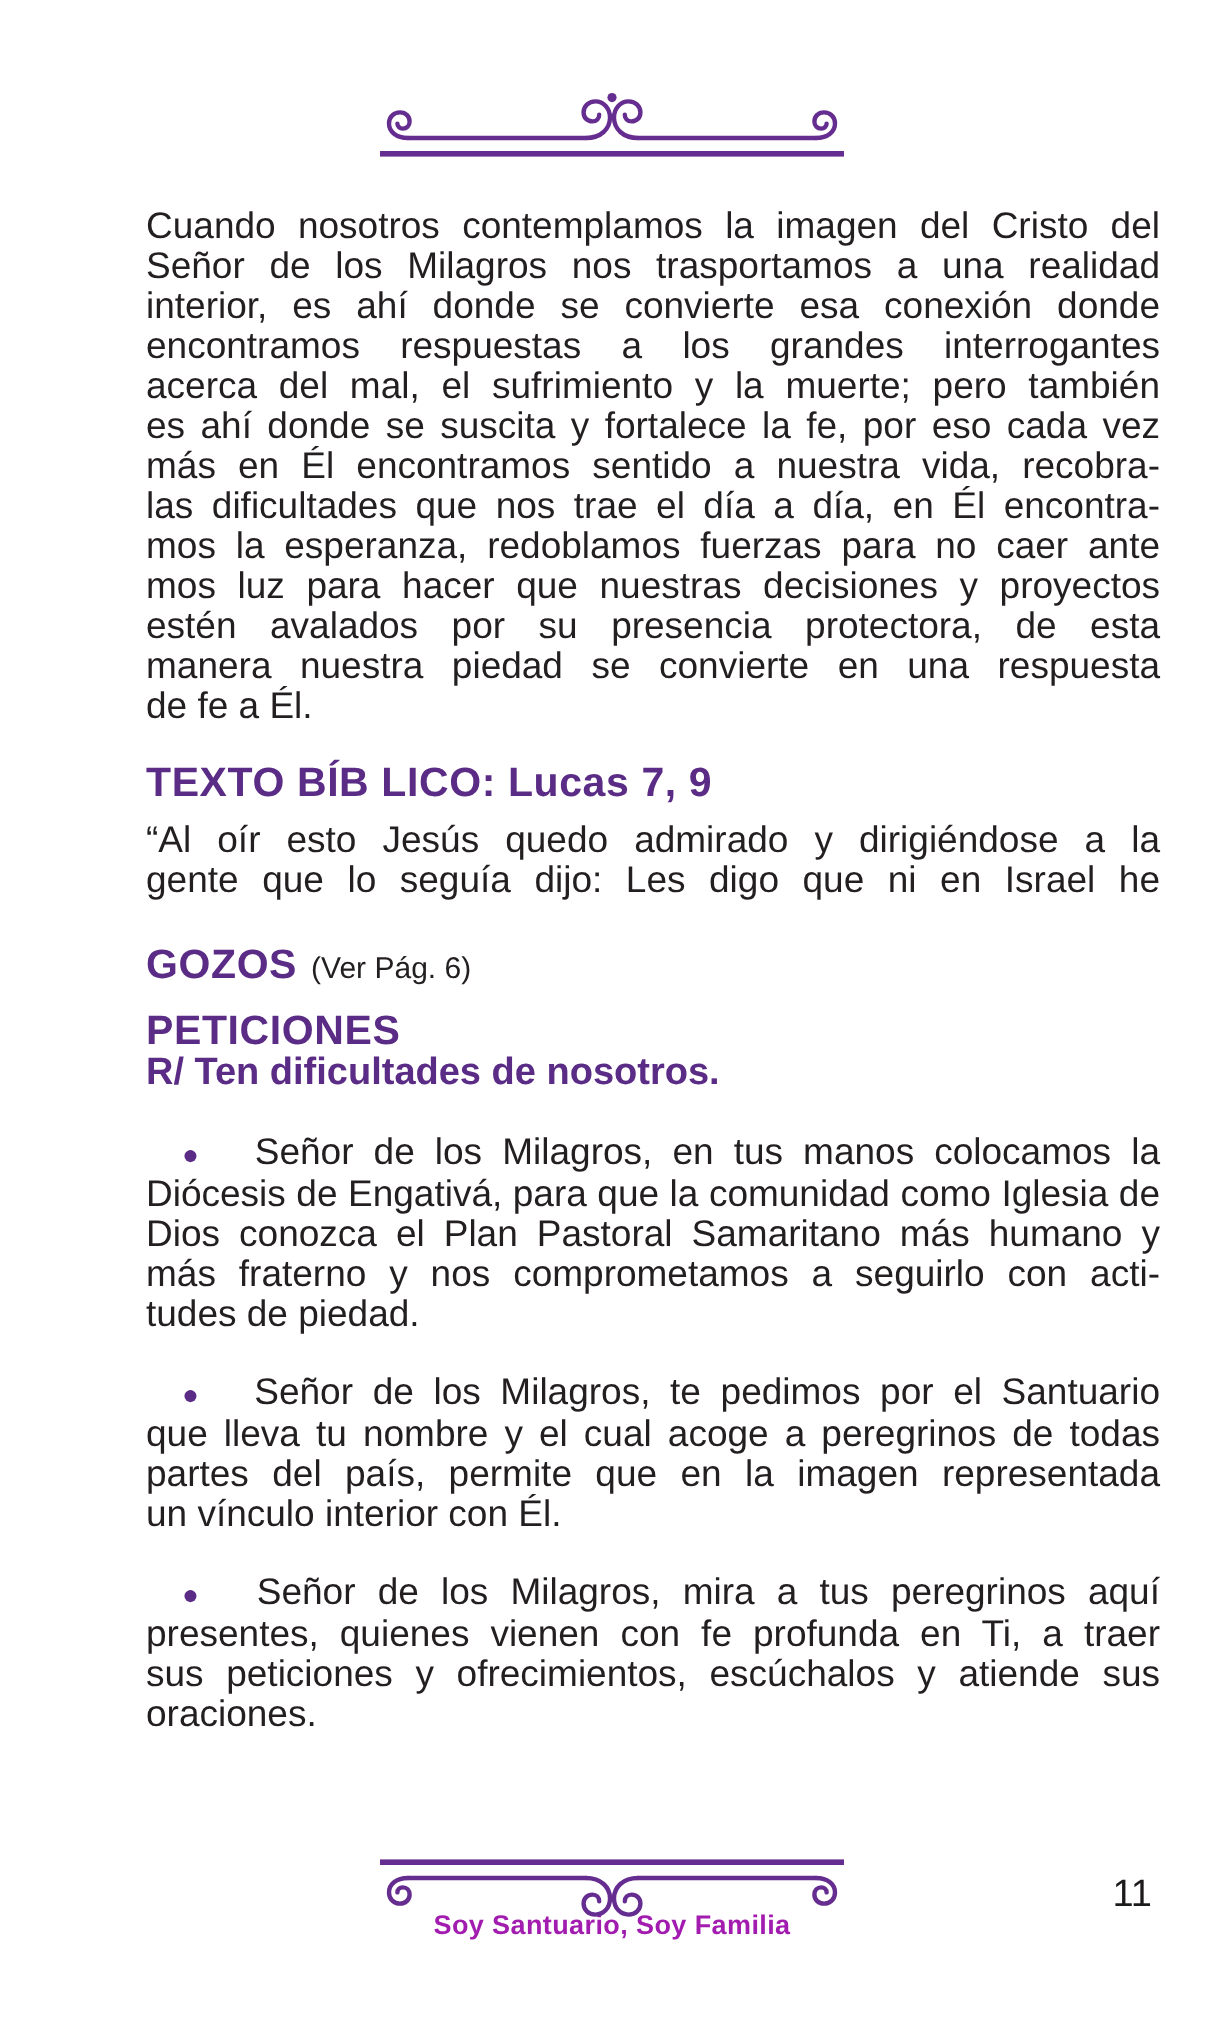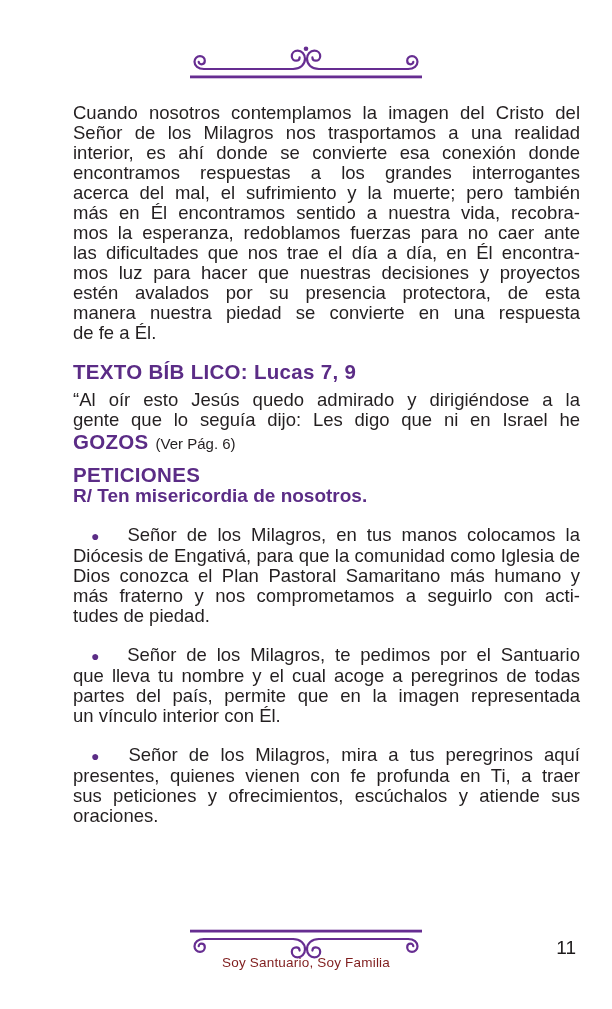--- a/index.html
+++ b/index.html
@@ -25,41 +25,41 @@
   .sec-heading {
     color:#5b2c86;
     font-weight:bold;
     font-size:20.5px;
     letter-spacing:0.3px;
   }
   .texto-heading { margin-top:17px; line-height:24px; }
 
   .quote { margin-top:6px; }
 
-  .gozos-row { line-height:24px; }
+  .gozos-row { margin-top:21px; line-height:24px; }
   .gozos-note {
     color:#231f20; font-weight:normal; letter-spacing:0;
     font-size:15px; margin-left:7px;
   }
 
   .peticiones-heading { margin-top:8px; line-height:22px; }
   .response {
     color:#5b2c86; font-size:19px; line-height:20px; font-weight:600;
   }
 
   .petition { margin-top:19px; }
   .petition .bullet {
     color:#5b2c86; font-size:14px; margin-left:18px; margin-right:23px;
   }
 
   .footer { position:absolute; top:926px; left:0; width:100%;
             display:flex; flex-direction:column; align-items:center; }
   .orn-flip { transform:scaleY(-1); }
-  .motto { font-size:13.5px; font-weight:normal; margin-top:-9px;
-           letter-spacing:0.2px; color:#7f1d1d; }
+  .motto { font-size:13.5px; font-weight:bold; margin-top:-9px;
+           letter-spacing:0.2px; color:#a21caf; }
   .pagenum { position:absolute; top:937px; right:36px; font-size:19px;
              color:#1d1a1b; }
 </style>
 </head>
 <body>
 
 <svg width="0" height="0" style="position:absolute" aria-hidden="true">
   <defs>
     <g id="orn-half" fill="none" stroke="#662d91" stroke-width="2.2" stroke-linecap="round">
       <path d="M 14 25 H 103"></path>
@@ -83,42 +83,43 @@
 </div>
 
 <div class="content">
 
   <div class="intro bodytext">
     <div class="jl">Cuando nosotros contemplamos la imagen del Cristo del</div>
     <div class="jl">Señor de los Milagros nos trasportamos a una realidad</div>
     <div class="jl">interior, es ahí donde se convierte esa conexión donde</div>
     <div class="jl">encontramos respuestas a los grandes interrogantes</div>
     <div class="jl">acerca del mal, el sufrimiento y la muerte; pero también</div>
+    <div class="jl">es ahí donde se suscita y fortalece la fe, por eso cada vez</div>
     <div class="jl">más en Él encontramos sentido a nuestra vida, recobra-</div>
+    <div class="jl">las dificultades que nos trae el día a día, en Él encontra-</div>
     <div class="jl">mos la esperanza, redoblamos fuerzas para no caer ante</div>
-    <div class="jl">las dificultades que nos trae el día a día, en Él encontra-</div>
     <div class="jl">mos luz para hacer que nuestras decisiones y proyectos</div>
     <div class="jl">estén avalados por su presencia protectora, de esta</div>
     <div class="jl">manera nuestra piedad se convierte en una respuesta</div>
     <div class="ll">de fe a Él.</div>
   </div>
 
   <div class="sec-heading texto-heading">TEXTO BÍB LICO: Lucas 7, 9</div>
 
   <div class="quote bodytext">
     <div class="jl">“Al oír esto Jesús quedo admirado y dirigiéndose a la</div>
     <div class="jl">gente que lo seguía dijo: Les digo que ni en Israel he</div>
   </div>
 
   <div class="gozos-row">
     <span class="sec-heading">GOZOS</span><span class="gozos-note">(Ver Pág. 6)</span>
   </div>
 
   <div class="sec-heading peticiones-heading">PETICIONES</div>
-  <div class="response">R/ Ten misericordia de nosotros.</div>
+  <div class="response">R/ Ten dificultades de nosotros.</div>
 
   <div class="petition bodytext">
     <div class="jl"><span class="bullet">●</span><span>Señor de los Milagros, en tus manos colocamos la</span></div>
     <div class="jl">Diócesis de Engativá, para que la comunidad como Iglesia de</div>
     <div class="jl">Dios conozca el Plan Pastoral Samaritano más humano y</div>
     <div class="jl">más fraterno y nos comprometamos a seguirlo con acti-</div>
     <div class="ll">tudes de piedad.</div>
   </div>
 
   <div class="petition bodytext">

